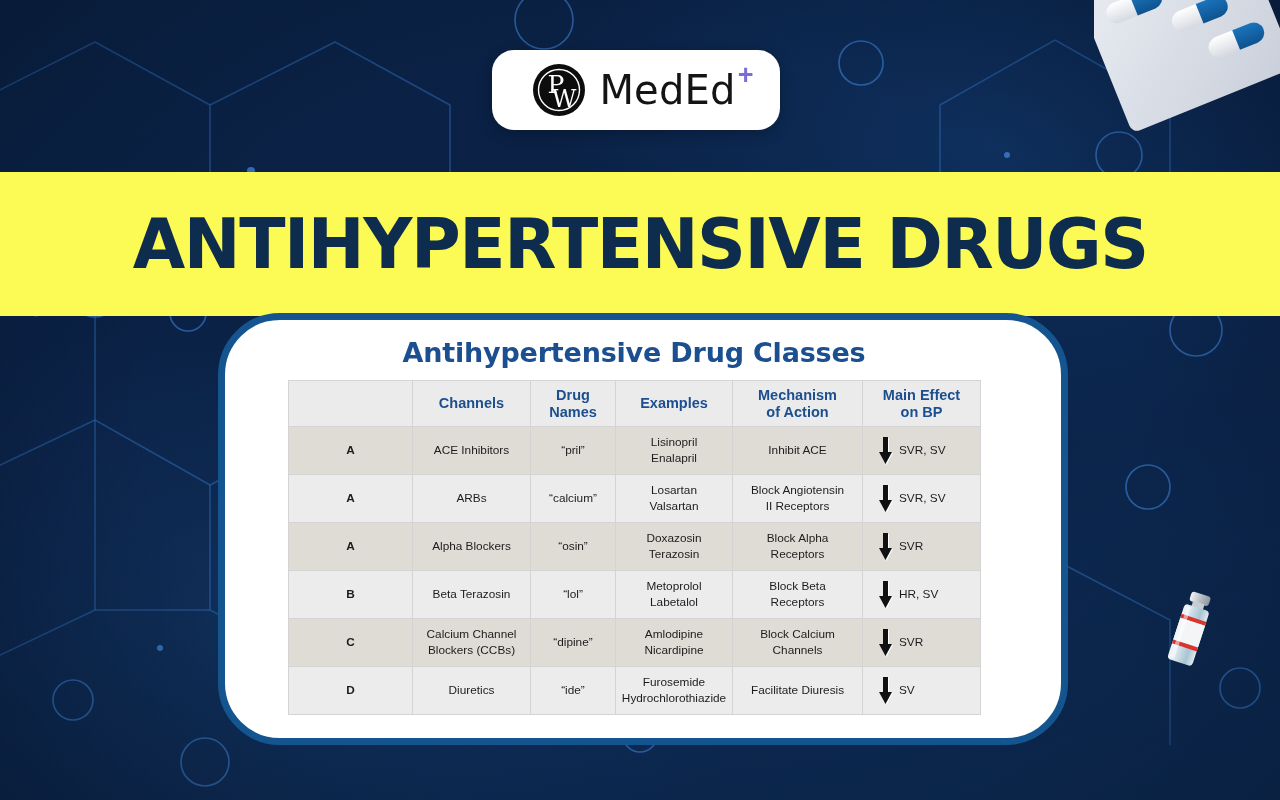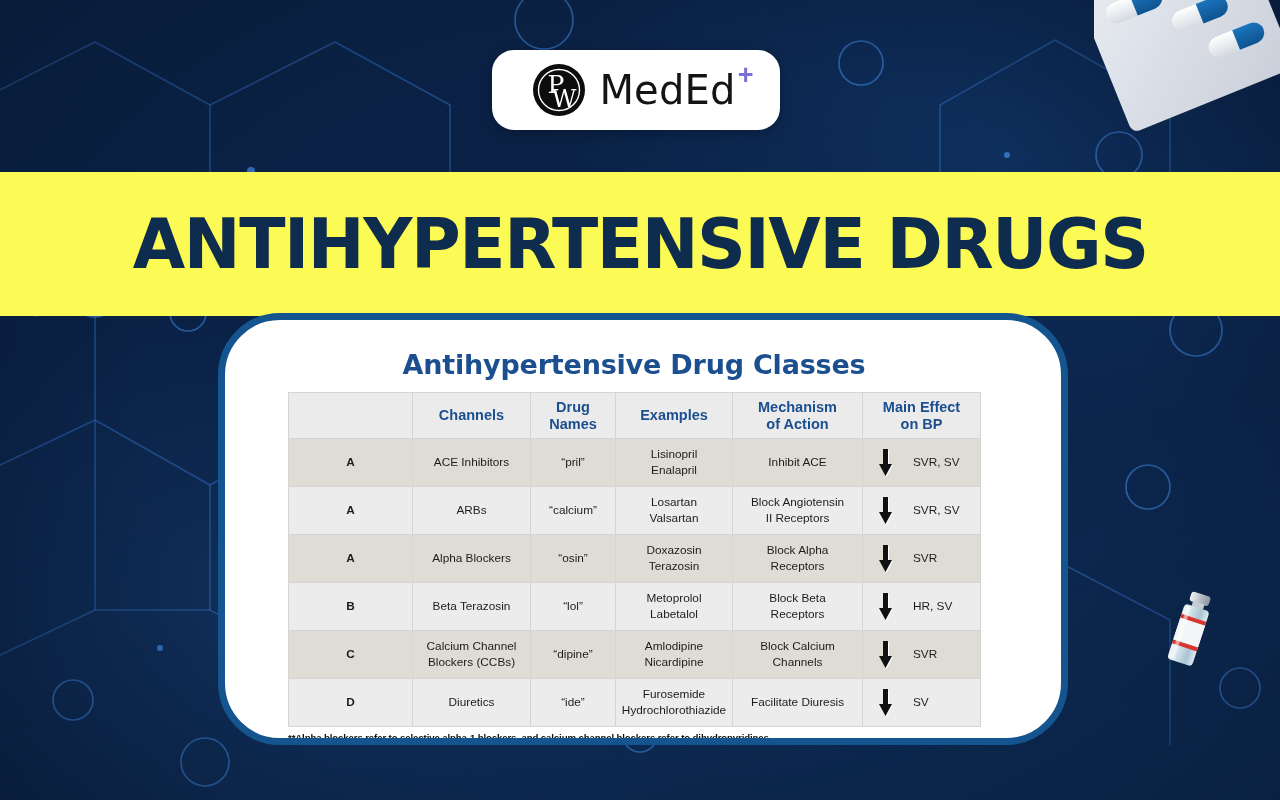--- a/index.html
+++ b/index.html
@@ -98,21 +98,20 @@
     width: 850px; height: 432px;
     background: #ffffff;
     border: 7px solid #14558f;
     border-radius: 62px;
     overflow: hidden;
   }
   .card-inner {
     position: absolute;
     left: 0; top: 0; right: 0; bottom: 0;
     padding: 17px 22px 0 4px;
-    margin-top: 12px;
   }
   .card-title {
     text-align: center;
     color: #1b4f8f;
     font-weight: 700;
     font-size: 27px;
     font-family: "DejaVu Sans", sans-serif;
     letter-spacing: -0.2px;
     margin-bottom: 12px;
   }
@@ -159,21 +158,21 @@
 
   td.letter {
     color: #1b4f8f;
     font-weight: 700;
     font-size: 16px;
   }
   td.effect .eff {
     display: flex;
     align-items: center;
     justify-content: flex-start;
-    gap: 21px;
+    gap: 7px;
     padding-left: 13px;
   }
   .arrow {
     flex: 0 0 auto;
     width: 13px; height: 27px;
     filter: drop-shadow(1.5px 1px 0 rgba(255,255,255,0.95));
   }
   .eff-label { font-size: 11.8px; color: #1c1c1c; white-space: nowrap; }
 
   .footnote {
@@ -455,17 +454,16 @@
                       <path d="M4 0 h5 v15 h4 L6.5 27 L0 15 h4 Z" fill="#111111"></path>
                     </svg>
                     <span class="eff-label">SV</span>
                   </span>
                 </td>
               </tr>
             </tbody>
         </table>
       </div>
 
-      <div class="footnote">**Alpha blockers refer to selective alpha-1 blockers, and calcium channel blockers refer to dihydropyridines</div>
     </div>
   </div>
 
 </div>
 
 </body></html>

